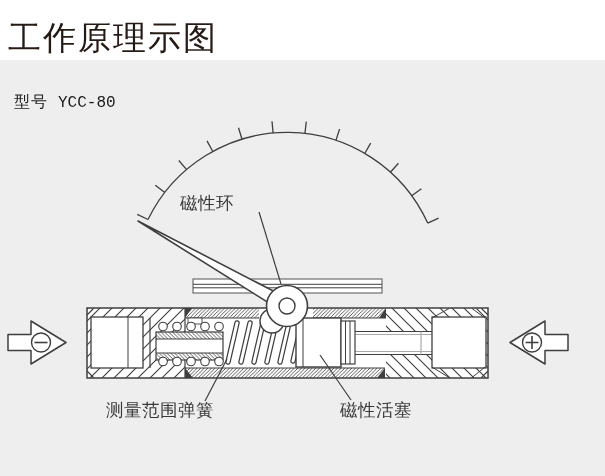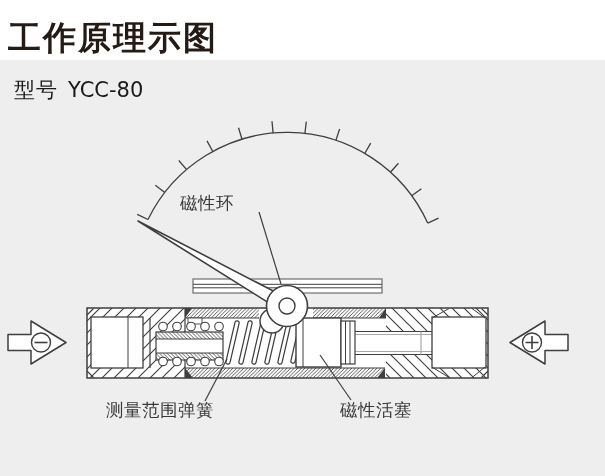--- a/index.html
+++ b/index.html
@@ -5,25 +5,25 @@
   html,body{margin:0;padding:0;}
   body{
     width:605px;height:476px;position:relative;overflow:hidden;
     background:#ffffff;
     font-family:"DejaVu Sans","Liberation Sans",sans-serif;
   }
   .top-band{position:absolute;left:0;top:0;width:605px;height:60px;background:#ffffff;}
   .panel{position:absolute;left:0;top:60px;width:605px;height:416px;background:#eeeeee;}
   .title{
     position:absolute;left:8px;top:16px;
-    font-size:33px;font-weight:700;color:#241b17;letter-spacing:2px;white-space:nowrap;
+    font-size:33px;font-weight:400;color:#241b17;letter-spacing:2px;white-space:nowrap;
   }
   .model-row{
-    position:absolute;left:14px;top:76px;
-    font-size:21px;color:#1a1a1a;letter-spacing:1px;white-space:nowrap;
+    position:absolute;left:14px;top:92px;
+    font-size:16px;color:#1a1a1a;letter-spacing:1px;white-space:nowrap;font-family:Liberation Mono, monospace;
   }
   .model-row .model-value{margin-left:10px;letter-spacing:0;}
   svg.diagram{position:absolute;left:0;top:0;width:605px;height:476px;}
   svg text{
     font-family:"DejaVu Sans","Liberation Sans",sans-serif;
     font-size:17.5px;fill:#383838;letter-spacing:0.5px;
   }
 </style>
 </head>
 <body>

